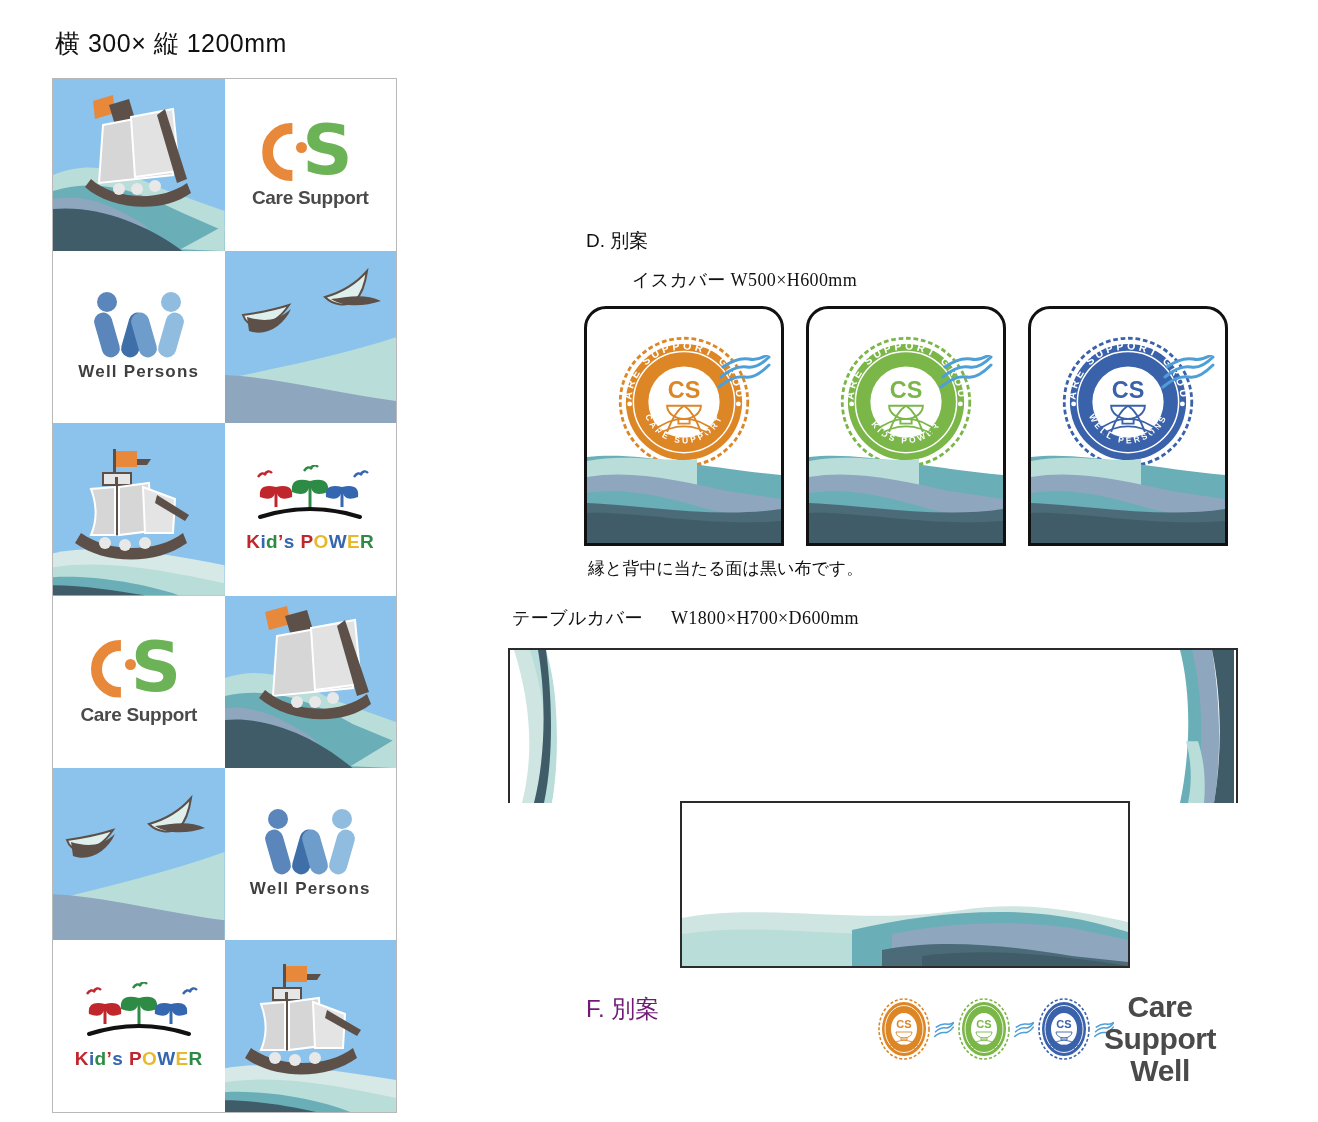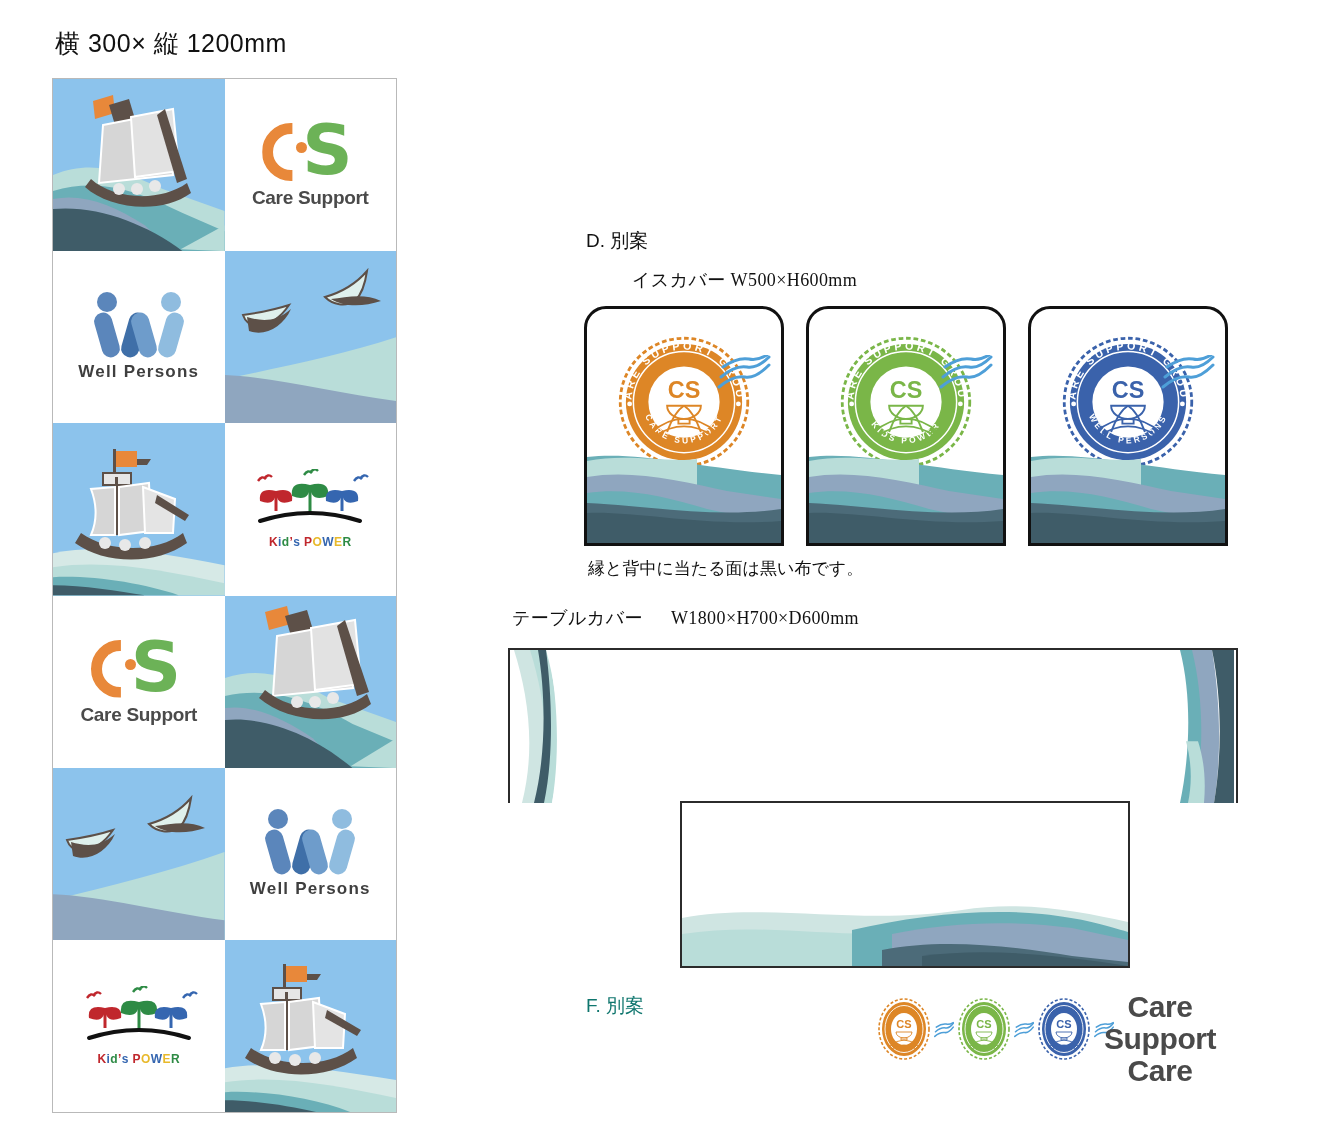--- a/index.html
+++ b/index.html
@@ -7,21 +7,21 @@
        font-family:"Liberation Sans","DejaVu Sans",sans-serif;color:#1a1a1a;}
   .abs{position:absolute;}
 
   
   #banner-size-label{left:55px;top:27px;font-size:25px;letter-spacing:.5px;color:#111;}
   #section-d-label{left:586px;top:228px;font-size:19px;color:#111;}
   #chair-cover-label{left:620px;top:268px;font-size:18px;font-family:"Liberation Serif","DejaVu Serif",serif;color:#111;letter-spacing:.4px;margin-left:12px;}
   #chair-note{left:588px;top:557px;font-size:17px;color:#111;}
   #table-cover-label{left:512px;top:606px;font-size:18px;font-family:"Liberation Serif","DejaVu Serif",serif;color:#111;letter-spacing:.4px;}
   #table-cover-label .gap{display:inline-block;width:28px;}
-  #section-f-label{left:586px;top:993px;font-size:19px;color:#0f766e;}
+  #section-f-label{left:586px;top:993px;font-size:24px;color:#701a75;}
 
   
   #banner{left:52px;top:78px;width:345px;height:1035px;border:1px solid #b9b9b9;box-sizing:border-box;
           display:grid;grid-template-columns:1fr 1fr;grid-template-rows:repeat(6,1fr);background:#fff;}
   .cell{position:relative;overflow:hidden;background:#fff;}
   .cell.sky{background:#8cc3ec;}
   .logo-cell{display:flex;flex-direction:column;align-items:center;justify-content:center;gap:4px;}
 
   
   .cs-logo{position:relative;width:96px;height:62px;}
@@ -33,21 +33,21 @@
   .cs-word{font-size:19px;font-weight:bold;color:#4a4a4a;letter-spacing:-.3px;}
 
   
   .wp-logo{position:relative;width:104px;height:66px;}
   .wp-head{position:absolute;width:20px;height:20px;border-radius:50%;}
   .wp-leg{position:absolute;width:18px;height:46px;border-radius:9px;}
   .wp-word{font-size:17px;font-weight:bold;color:#3f3f3f;letter-spacing:1.2px;}
 
   
   .kp-logo{position:relative;width:128px;height:62px;}
-  .kp-word{font-size:12px;font-weight:bold;letter-spacing:.4px;}
+  .kp-word{font-size:19px;font-weight:bold;letter-spacing:.4px;}
   .kp-word span{display:inline-block;}
 
   
   #chair-row{left:584px;top:306px;width:650px;height:240px;}
   .chair{position:absolute;top:0;width:200px;height:240px;border:3px solid #111;
          border-radius:22px 22px 0 0;box-sizing:border-box;overflow:hidden;background:#fff;}
   #chair-1{left:0;}
   #chair-2{left:222px;}
   #chair-3{left:444px;}
   .chair-waves{position:absolute;left:0;bottom:0;width:100%;height:96px;}
@@ -516,16 +516,16 @@
       </div>
       <svg width="20" height="20" viewBox="0 0 26 22">
         <path d="M1 18 q7 -6 13 -5 q5 1 11 -7" stroke="#4e9fd8" stroke-width="2" fill="none" stroke-linecap="round"></path>
         <path d="M2 12 q7 -6 13 -5 q5 1 10 -6" stroke="#4e9fd8" stroke-width="2" fill="none" stroke-linecap="round"></path>
         <path d="M3 6 q7 -5 13 -4 q4 1 9 -2" stroke="#4e9fd8" stroke-width="2" fill="none" stroke-linecap="round"></path>
       </svg>
     </div>
 
     <div id="tc-wordmark">
       <div>Care Support</div>
-      <div>Care</div>
+      <div>Well</div>
     </div>
   </div>
 </div>
 
 </body></html>

